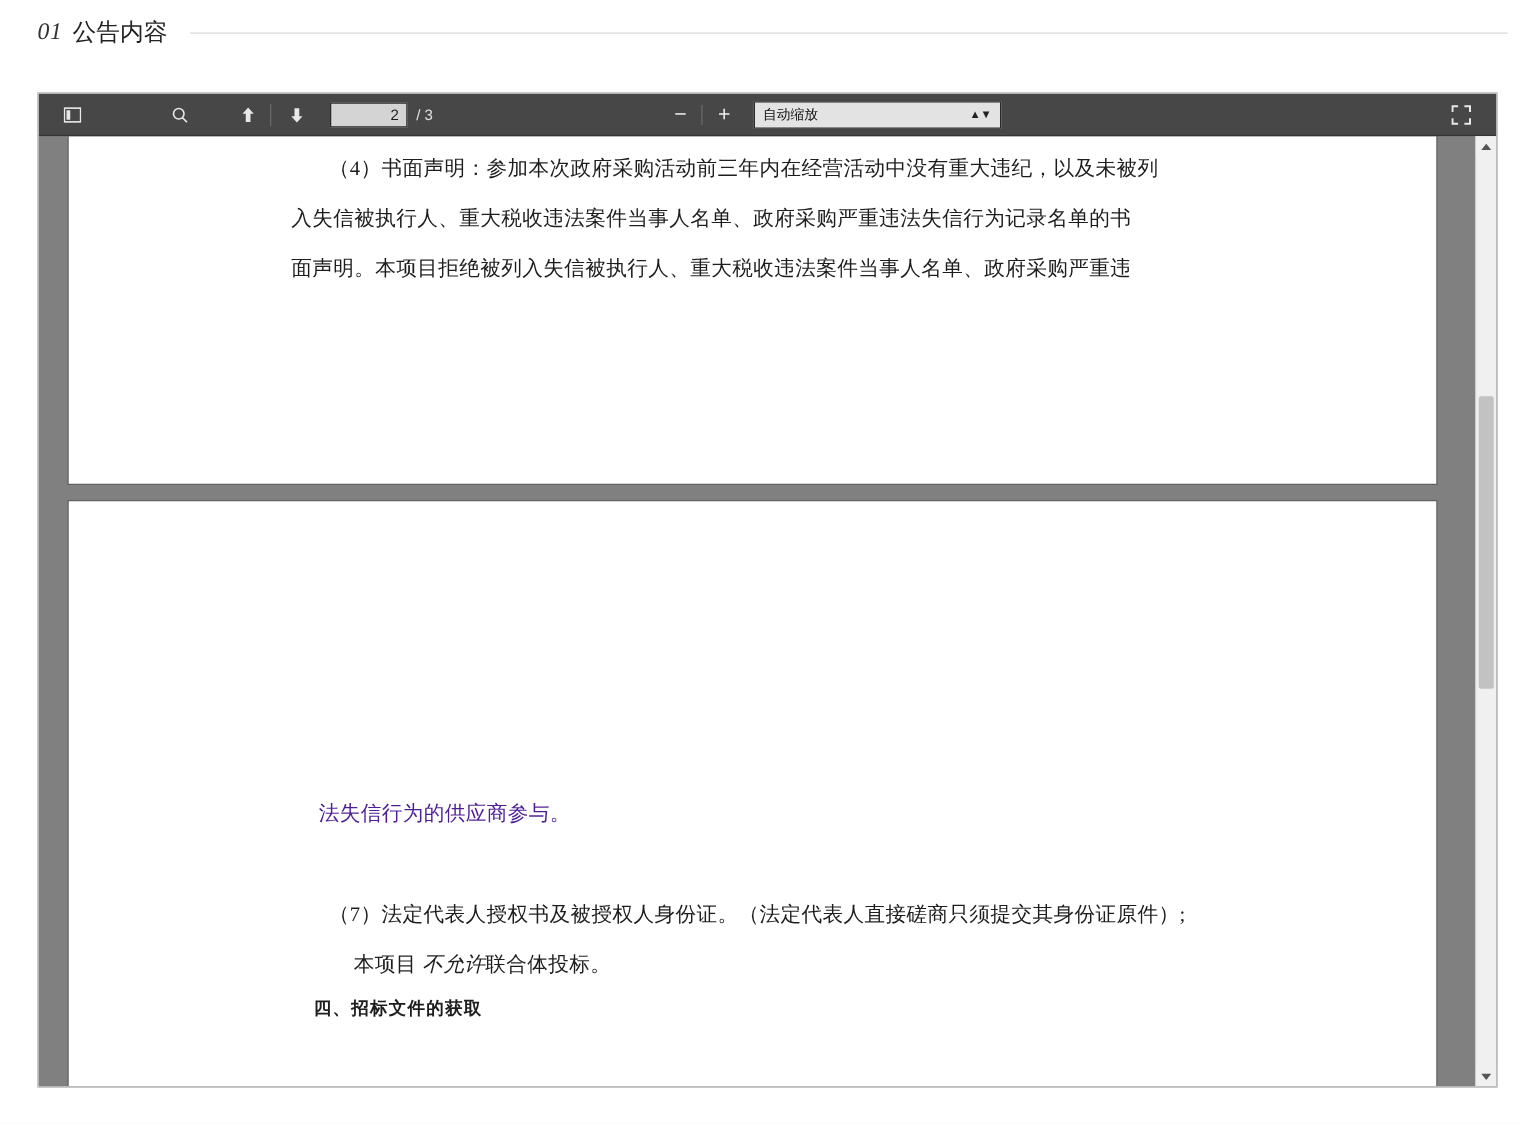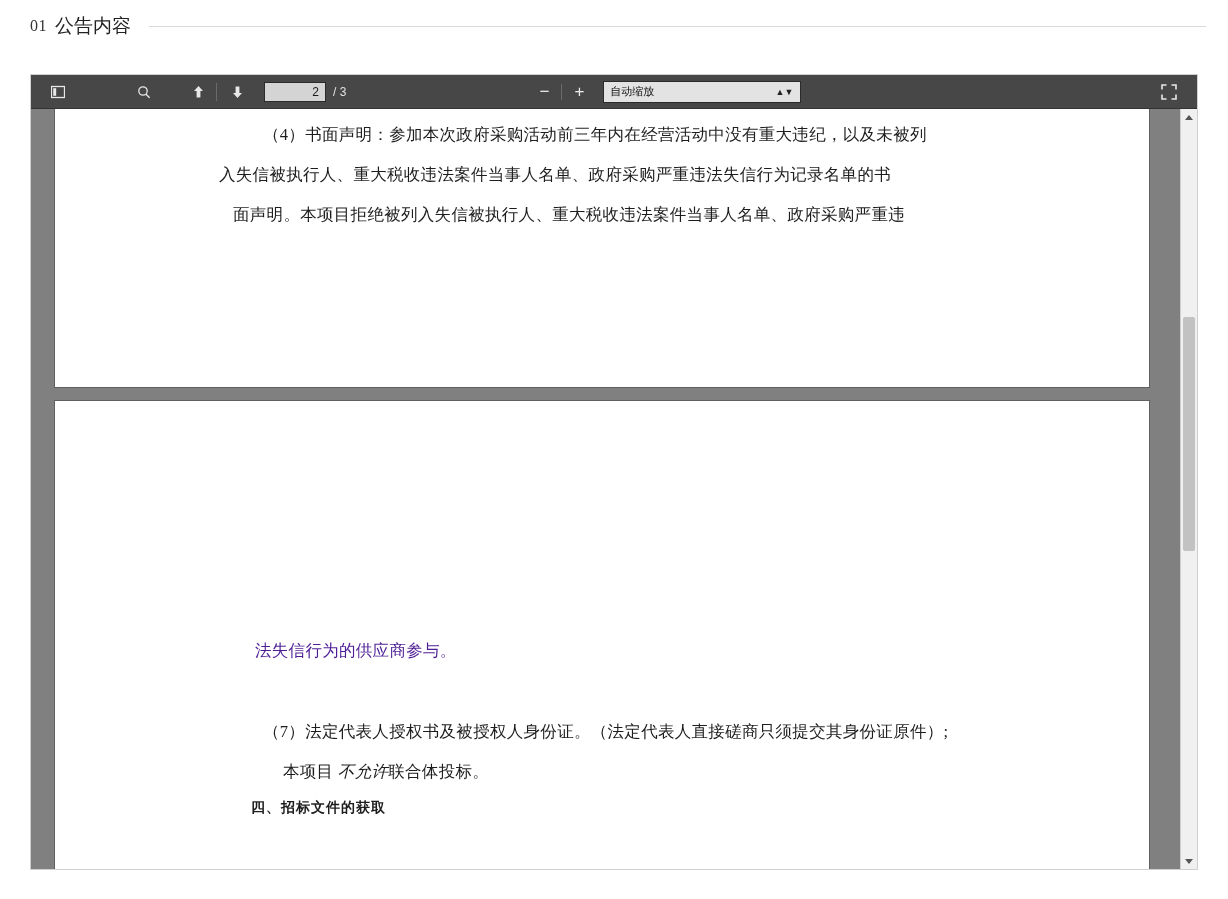--- a/index.html
+++ b/index.html
@@ -22,21 +22,22 @@
 
   
   .section-header {
     display: flex;
     align-items: center;
     padding: 18px 0 0 30px;
     height: 34px;
     box-sizing: border-box;
   }
   .section-number {
-    font-size: 16px;
+    font-style: italic;
+    font-size: 19px;
     color: #333333;
     font-family: "Liberation Serif", serif;
     margin-right: 8px;
     letter-spacing: 0.5px;
   }
   .section-title {
     font-size: 19px;
     color: #222222;
     font-family: "Liberation Sans", sans-serif;
     white-space: nowrap;
@@ -209,21 +210,21 @@
     font-size: 16.5px;
     line-height: 1;
   }
   .para-line {
     position: absolute;
     white-space: nowrap;
     letter-spacing: 0.3px;
   }
 
   .p1-l1 { left: 208px; top: 18px; }
-  .p1-l2 { left: 164px; top: 58px; }
+  .p1-l2 { left: 178px; top: 58px; }
   .p1-l3 { left: 178px; top: 98px; }
 
   .p2-l1 { left: 200px; top: 242px; color: #4c1d95; }
   .p2-l2 { left: 208px; top: 283px; }
   .p2-l3 { left: 208px; top: 323px; }
   .p2-l4 { left: 228px; top: 363px; }
   .p2-heading {
     left: 196px;
     top: 400px;
     font-weight: bold;

